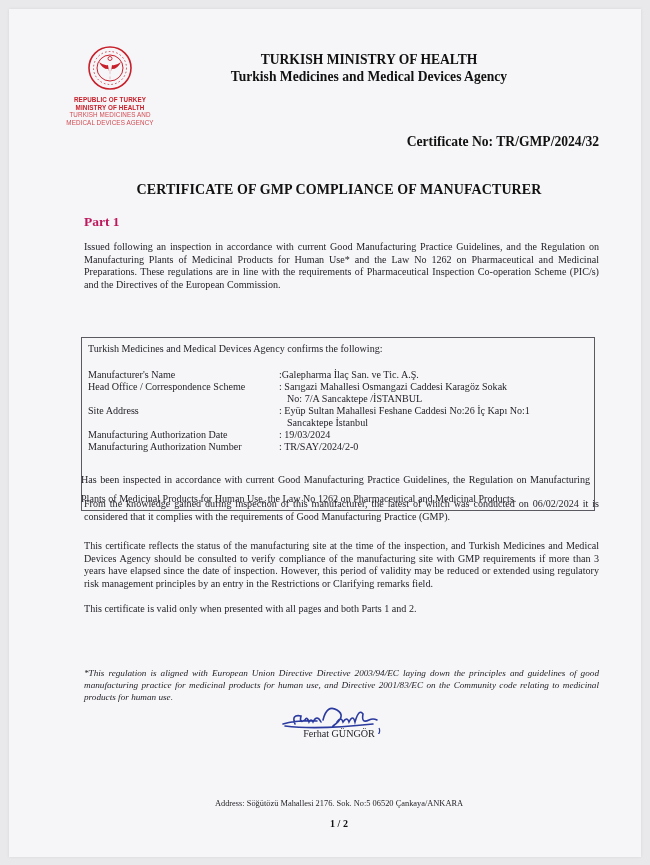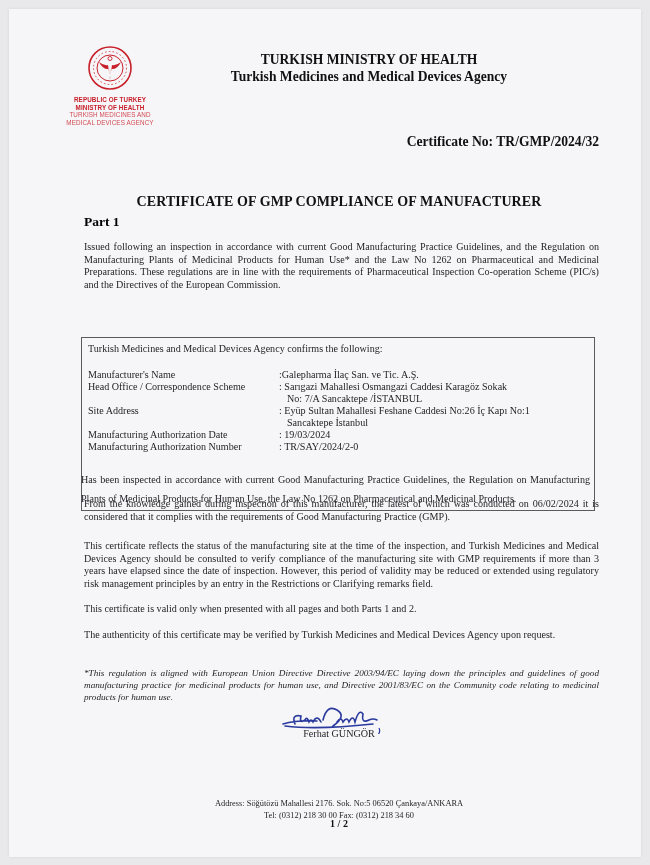--- a/index.html
+++ b/index.html
@@ -38,26 +38,26 @@
     }
     .agency {
       left: 150px; top: 60px; width: 420px; text-align: center;
       font-weight: bold; font-size: 13.6px; line-height: 16px; color: #111;
     }
     .cert-no {
       left: 300px; top: 125px; width: 290px; text-align: right;
       font-weight: bold; font-size: 13.6px; color: #111;
     }
     .cert-title {
-      left: 60px; top: 185px; width: 540px; text-align: center;
+      left: 60px; top: 173px; width: 540px; text-align: center;
       font-weight: bold; font-size: 14px; color: #111; letter-spacing: 0.1px;
     }
     .part {
       left: 75px; top: 205px;
-      font-weight: bold; font-size: 13.5px; color: #000000;
+      font-weight: bold; font-size: 13.5px; color: #be185d;
     }
     .para {
       left: 75px; width: 515px;
       font-size: 10.1px; line-height: 12.6px; text-align: justify; color: #1e1e24;
     }
     .box {
       left: 72px; top: 301px; width: 514px; height: 174px;
       border: 1.6px solid #5a5a60;
       box-sizing: border-box;
       margin-top: 27px;
@@ -154,26 +154,24 @@
       <span class="lbl">Manufacturing Authorization Number</span>
       <span class="val">: TR/SAY/2024/2-0</span>
     </div>
 
     <div class="abs box-foot inner">Has been inspected in accordance with current Good Manufacturing Practice Guidelines, the Regulation on Manufacturing Plants of Medicinal Products for Human Use, the Law No 1262 on Pharmaceutical and Medicinal Products.</div>
   </div>
 
   <div class="abs para" style="top:489px">From the knowledge gained during inspection of this manufacturer, the latest of which was conducted on 06/02/2024  it is considered that it complies with the requirements of Good Manufacturing Practice (GMP).</div>
   <div class="abs para" style="top:531px">This certificate reflects the status of the manufacturing site at the time of the inspection, and Turkish Medicines and Medical Devices Agency should be consulted to verify compliance of the manufacturing site with GMP requirements if more than 3 years have elapsed since the date of inspection. However, this period of validity may be reduced or extended using regulatory risk management principles by an entry in the Restrictions or Clarifying remarks field.</div>
   <div class="abs para" style="top:594px">This certificate is valid only when presented with all pages and both Parts 1 and 2.</div>
-  <div class="abs para" style="top:620px">The authenticity of this certificate may be verified by Turkish Medicines and Medical Devices Agency upon request.</div>
 
   <div class="abs footnote">*This regulation is aligned with European Union Directive Directive 2003/94/EC laying down the principles and guidelines of good manufacturing practice for medicinal products for human use, and Directive 2001/83/EC on the Community code relating to medicinal products for human use.</div>
 
   <svg class="abs sig-svg" width="120" height="32" viewBox="0 0 120 32">
     <path d="M6 22 Q20 18 40 19 M18 22 Q14 12 24 14 Q22 22 28 18 Q30 14 32 20 Q34 16 36 20 Q40 12 44 20 M46 18 Q50 2 60 8 Q70 14 56 24 M60 20 Q64 14 66 20 Q70 14 72 20 Q76 12 78 20 Q82 6 86 12 Q84 22 92 18 Q96 16 100 18 M8 24 Q40 28 96 22" fill="none" stroke="#2a3a9e" stroke-width="1.6" stroke-linecap="round"></path>
     <path d="M102 26 Q104 30 100 34" fill="none" stroke="#2a3a9e" stroke-width="1.2"></path>
   </svg>
   <div class="abs signer">Ferhat GÜNGÖR</div>
 
   <div class="abs footer" style="top:781px">Address: Söğütözü Mahallesi 2176. Sok. No:5 06520 Çankaya/ANKARA</div>
-  <div class="abs footer" style="top:793px">Tel: (0312) 218 30 00 Fax: (0312) 218 34 60</div>
   <div class="abs pageno">1 / 2</div>
 </div>
 
 </body></html>

